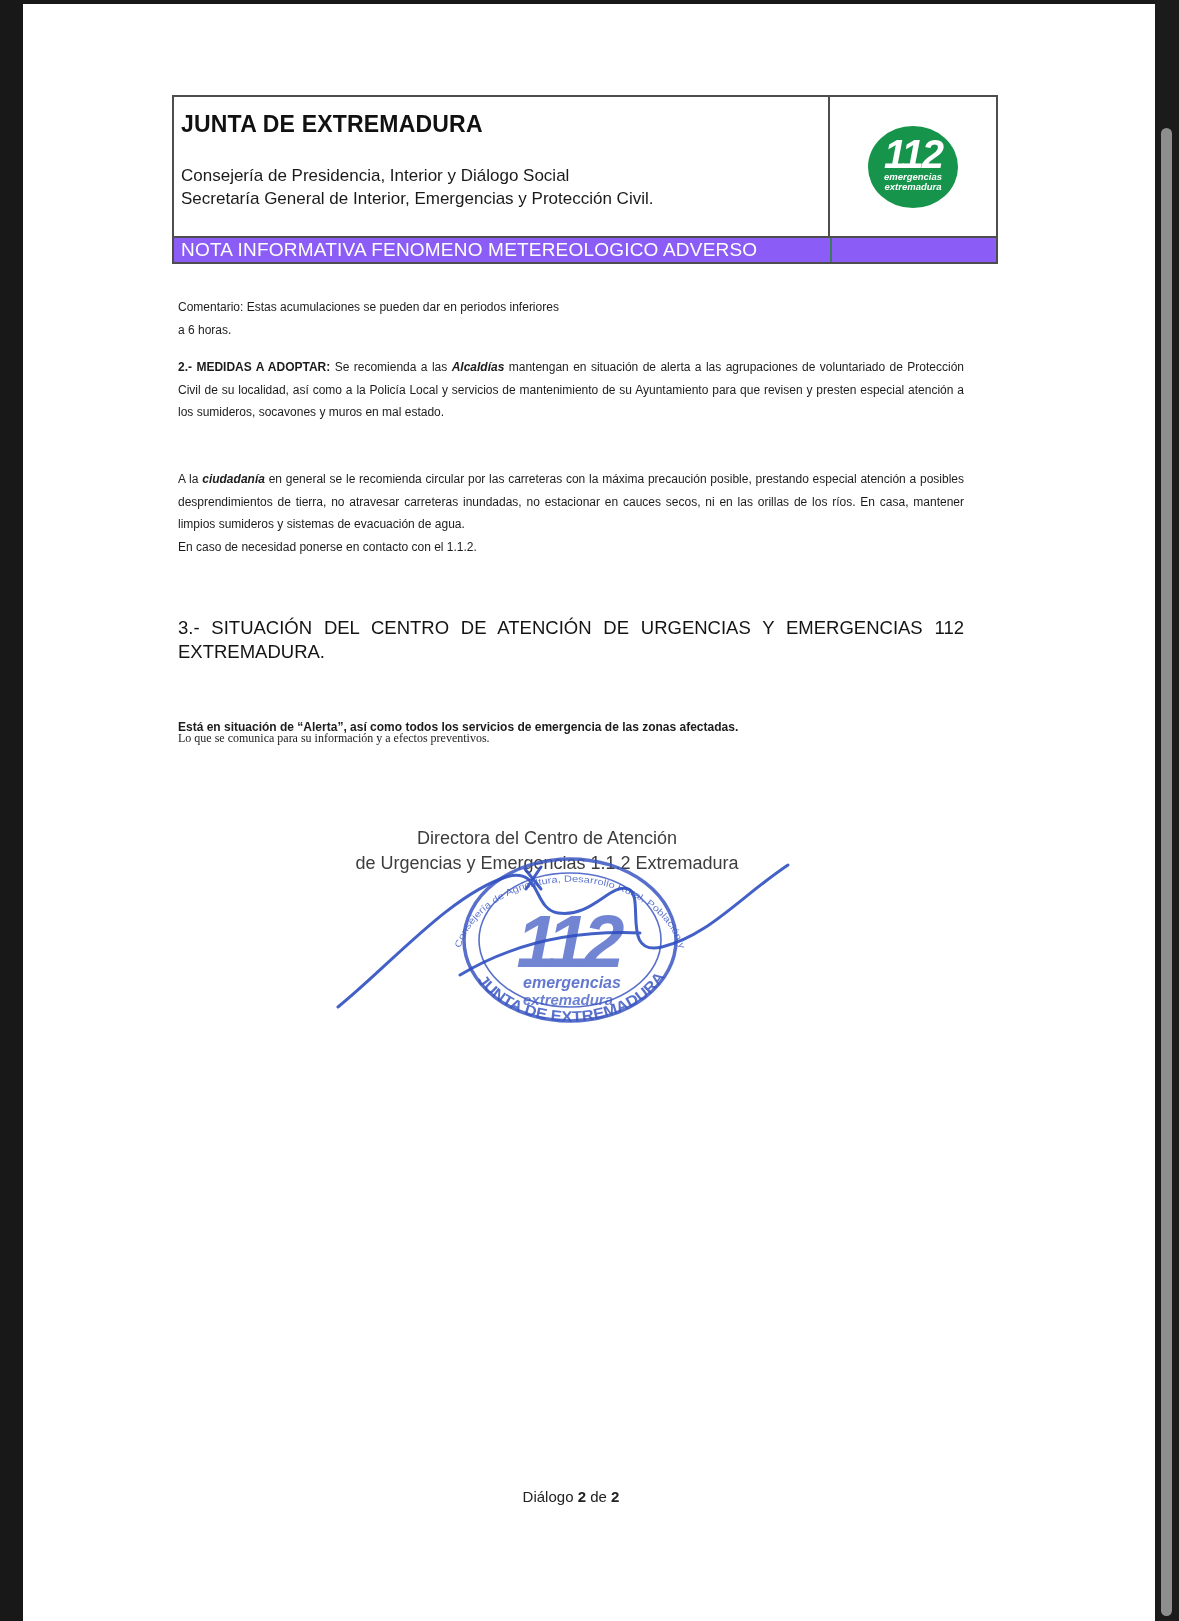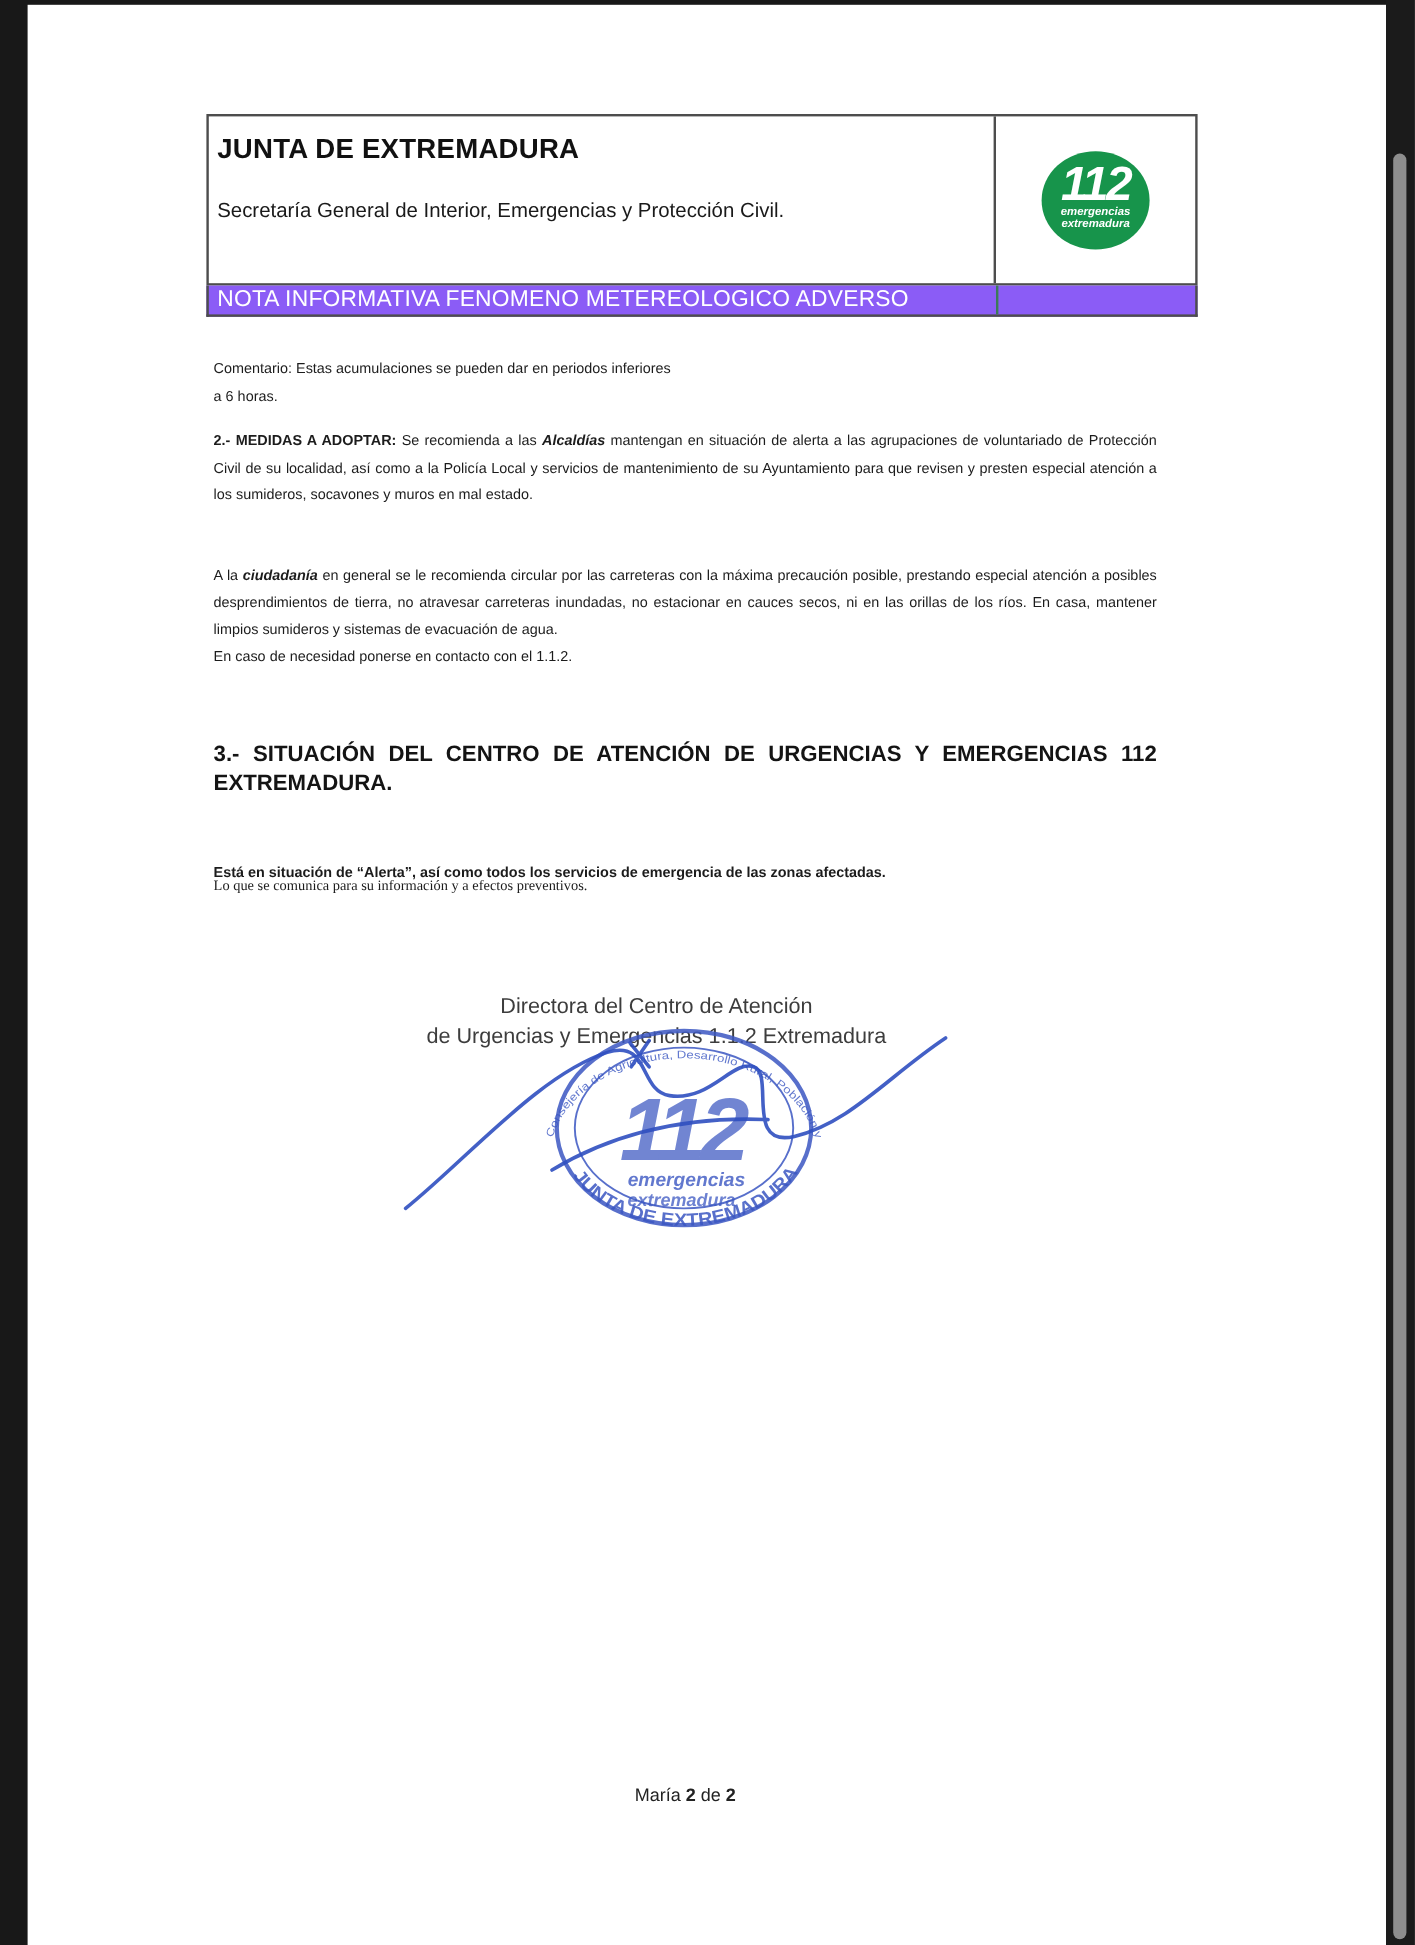--- a/index.html
+++ b/index.html
@@ -30,41 +30,42 @@
     position:relative;height:26px;background:#8b5cf6;border:2px solid #4d4d4d;border-top:none;
     box-sizing:border-box;display:flex;align-items:center;
     color:#ffffff;font-size:19px;letter-spacing:.2px;padding-left:7px;
   }
   .banner-divider{position:absolute;left:656px;top:0;width:2px;height:100%;background:#3c7a59;}
   
   .blk{position:absolute;left:155px;width:786px;font-size:12px;line-height:22.5px;color:#1c1c1c;}
   .just{text-align:justify;}
   .b{font-weight:bold;}
   .bi{font-weight:bold;font-style:italic;}
-  .h3blk{font-weight:bold;font-size:18.5px;line-height:24px;color:#141414;}
+  .h3blk{font-weight:normal;font-size:18.5px;line-height:24px;color:#141414;}
   .center{text-align:center;}
   .sig-gray{color:#3d3d3d;font-size:18px;line-height:25px;}
   .fdo{color:#3a3a3a;font-size:18px;}
   .footer-line{position:absolute;left:155px;width:786px;text-align:center;font-size:15px;color:#222;}
   
   .stamp-wrap{position:absolute;left:287px;top:821px;width:520px;height:230px;pointer-events:none;}
   
   .scroll-track{position:absolute;right:0;top:0;width:24px;height:1621px;background:#1b1b1b;}
   .scroll-thumb{position:absolute;left:1161px;top:128px;width:11px;height:1488px;border-radius:6px;background:#8e8e8e;}
 </style>
 </head>
 <body>
 
 <div class="page">
 
   <div class="header-table">
     <div class="header-top">
       <div class="header-left">
         <div class="header-title">JUNTA DE EXTREMADURA</div>
         <div class="header-dept">
+          <div>Consejería de Presidencia, Interior y Diálogo Social</div>
           <div>Secretaría General de Interior, Emergencias y Protección Civil.</div>
         </div>
       </div>
       <div class="header-right">
         <div class="logo-112">
           <div class="num">112</div>
           <div class="sub">emergencias</div>
           <div class="sub">extremadura</div>
         </div>
       </div>
@@ -123,21 +124,21 @@
       <g stroke="#2f4fc0" stroke-width="3" fill="none" opacity="0.9" stroke-linecap="round">
         <path d="M28,182 C80,140 140,70 196,52 C232,41 222,84 248,88 C282,93 300,58 318,64 C336,70 310,132 352,122 C398,111 430,72 478,40"></path>
         <path d="M150,150 C200,120 260,105 330,108"></path>
         <path d="M215,44 l16,20 M231,42 l-15,22"></path>
       </g>
     </svg>
   </div>
 
 
   <div class="footer-line" style="top:1484px;">
-    <span>María</span>
+    <span>Diálogo</span>
     <span class="b">2</span>
     <span>de</span>
     <span class="b">2</span>
   </div>
 
 </div>
 
 <div class="scroll-track"></div>
 <div class="scroll-thumb"></div>
 

